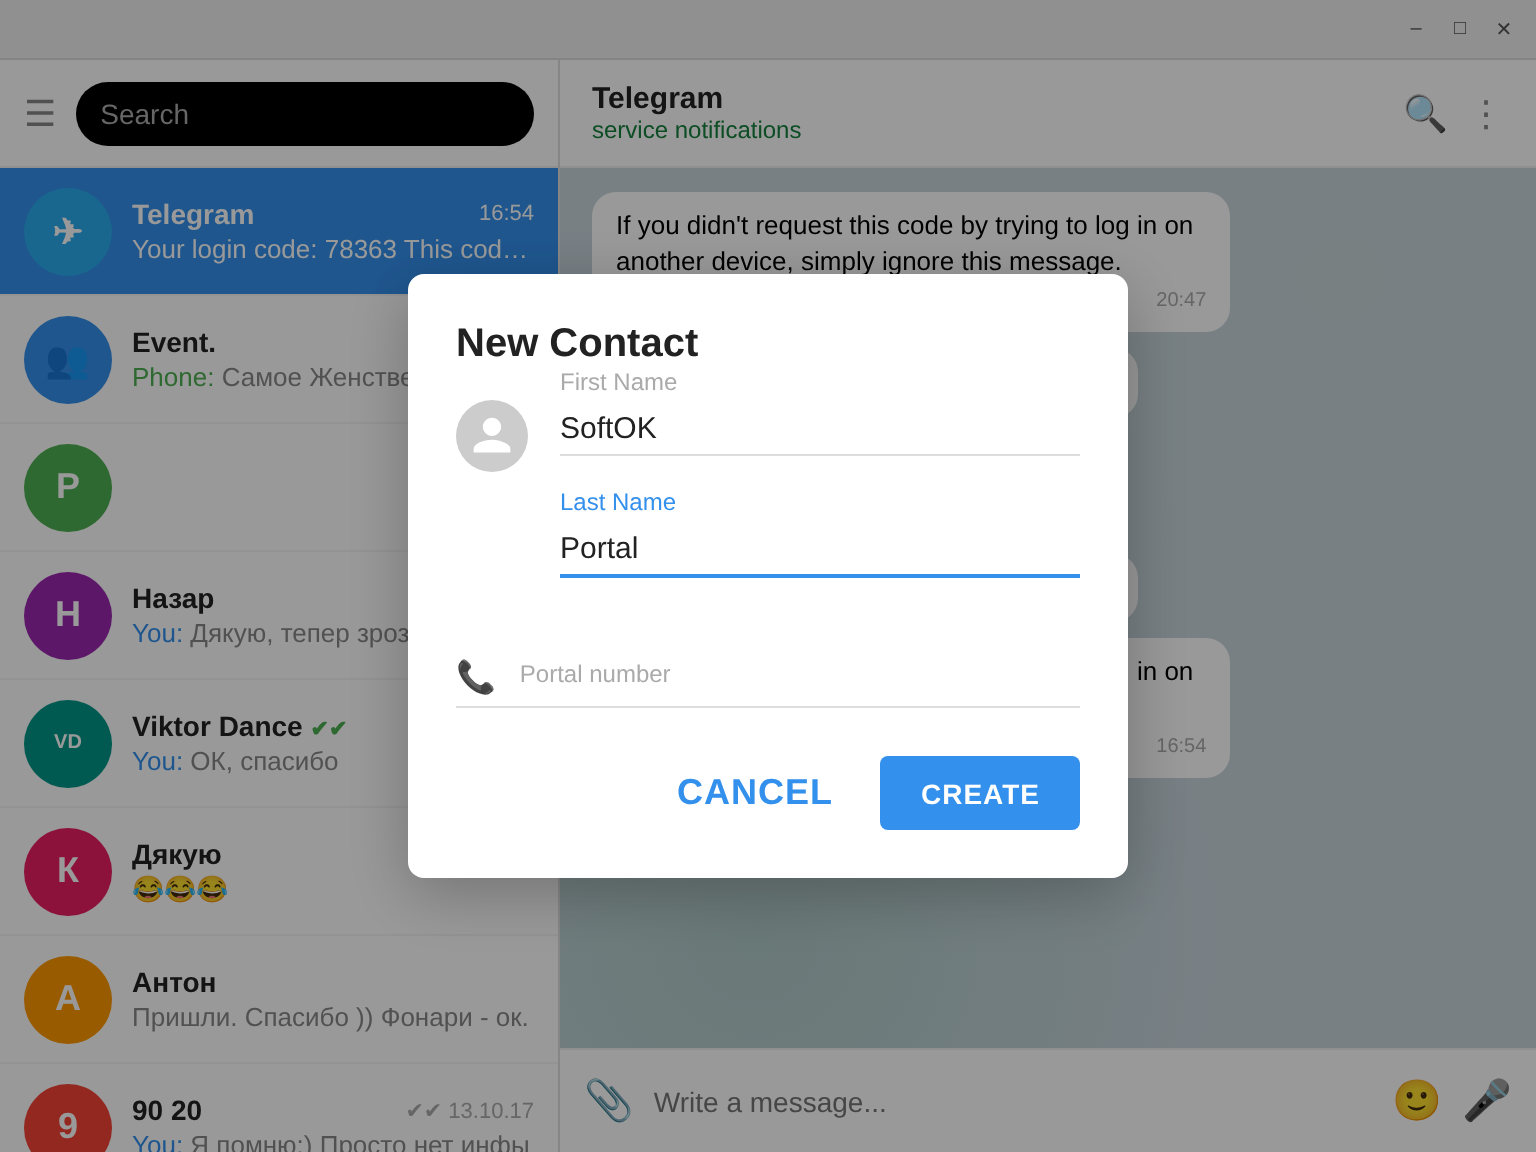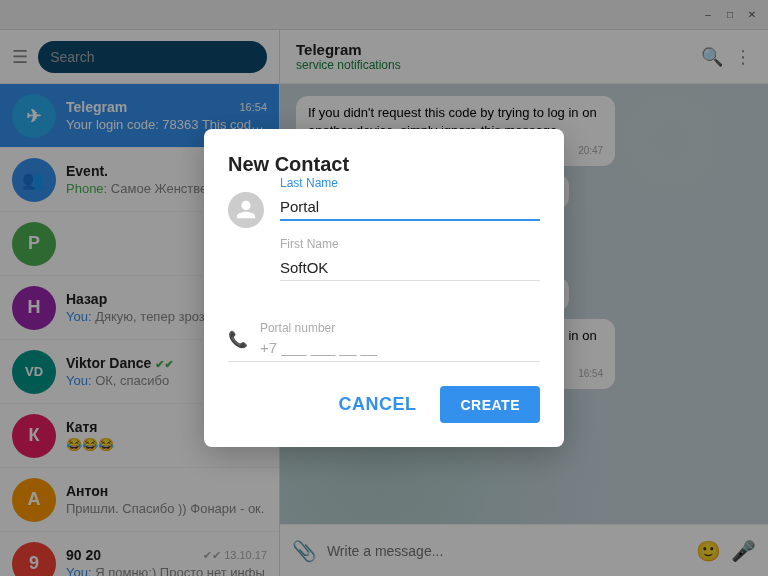--- a/index.html
+++ b/index.html
@@ -74,21 +74,21 @@
       border-bottom: 1px solid #eee;
     }
 
     .hamburger-icon {
       font-size: 18px;
       color: #888;
     }
 
     .search-box {
       flex: 1;
-      background: #0c4a6e;
+      background: #000000;
       border-radius: 20px;
       height: 32px;
       display: flex;
       align-items: center;
       padding: 0 12px;
       color: #aaa;
       font-size: 14px;
     }
 
     .chat-list {
@@ -462,35 +462,35 @@
           <div class="chat-info">
             <div class="chat-top">
               <span class="chat-name">Назар</span>
               <span class="chat-time"></span>
             </div>
             <div class="chat-preview"><span class="sender-you">You:</span> Дякую, тепер зрозу</div>
           </div>
         </div>
 
         <div class="chat-item">
-          <div class="avatar av-teal" style="font-size:13px;">VD</div>
+          <div class="avatar av-teal" style="font-size:10px;">VD</div>
           <div class="chat-info">
             <div class="chat-top">
               <span class="chat-name">Viktor Dance <span style="color:#4caf50;font-size:11px;">✔✔</span></span>
               <span class="chat-time"></span>
             </div>
             <div class="chat-preview"><span class="sender-you">You:</span> ОК, спасибо</div>
           </div>
         </div>
 
         <div class="chat-item">
           <div class="avatar av-pink">К</div>
           <div class="chat-info">
             <div class="chat-top">
-              <span class="chat-name">Катя</span>
+              <span class="chat-name">Дякую</span>
             </div>
             <div class="chat-preview">😂😂😂</div>
           </div>
         </div>
 
         <div class="chat-item">
           <div class="avatar av-orange">А</div>
           <div class="chat-info">
             <div class="chat-top">
               <span class="chat-name">Антон</span>
@@ -562,35 +562,34 @@
     <div class="dialog-title">New Contact</div>
 
     <div class="dialog-field-row">
       <div class="field-avatar-placeholder">
         <svg width="22" height="22" viewBox="0 0 24 24" fill="#fff">
             <path d="M12 12c2.7 0 5-2.3 5-5s-2.3-5-5-5-5 2.3-5 5 2.3 5 5 5zm0 2c-3.3 0-10 1.7-10 5v2h20v-2c0-3.3-6.7-5-10-5z"></path>
           </svg>
       </div>
       <div class="fields-group">
         <div class="field-block">
+          <div class="field-label">First Name</div>
+          <input class="field-input" type="text" value="SoftOK" style="">
+        </div>
+        <div class="field-block">
           <div class="field-label active">Last Name</div>
           <input class="field-input active-border" type="text" value="Portal" style="">
-        </div>
-        <div class="field-block">
-          <div class="field-label">First Name</div>
-          <input class="field-input" type="text" value="SoftOK" style="">
         </div>
       </div>
     </div>
 
     <div class="phone-row">
       <span class="phone-icon">📞</span>
       <div style="flex:1;">
         <div class="field-label">Portal number</div>
-        <input class="phone-input" type="text" value="+7 ___ ___ __ __" style="">
       </div>
     </div>
 
     <div class="dialog-actions">
       <button class="btn-cancel">CANCEL</button>
       <button class="btn-create">CREATE</button>
     </div>
   </div>
 </div>
 

